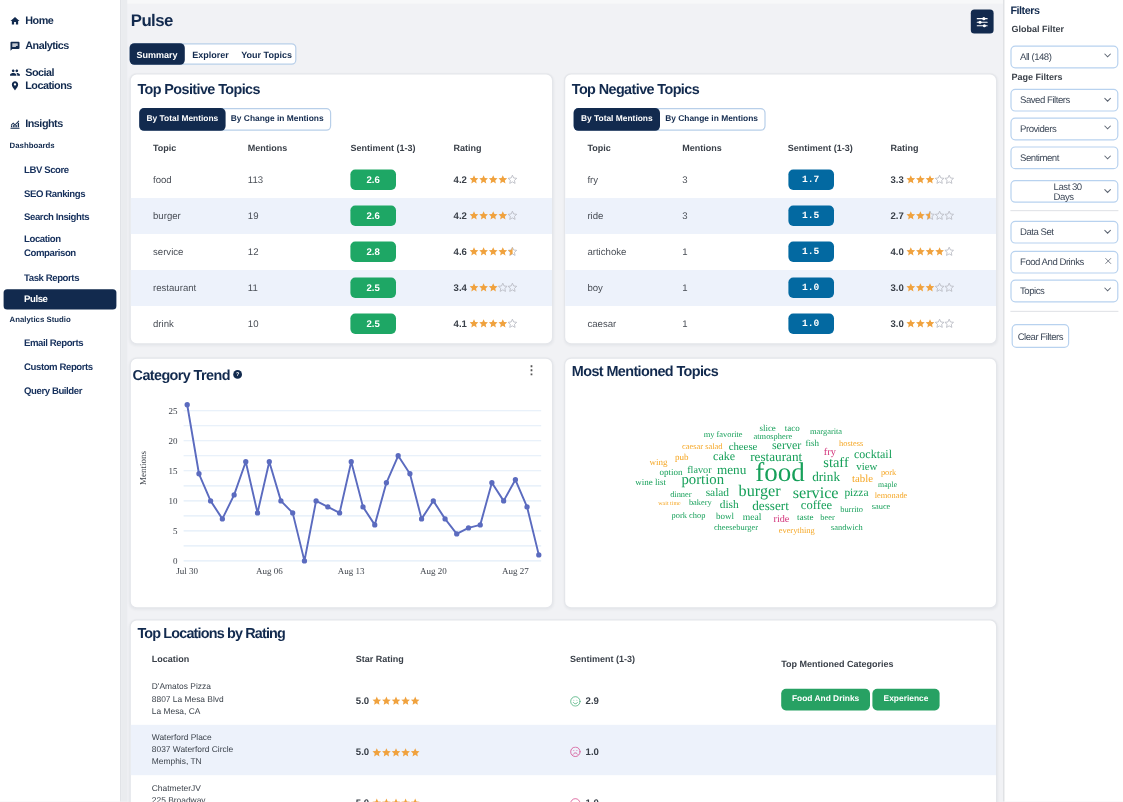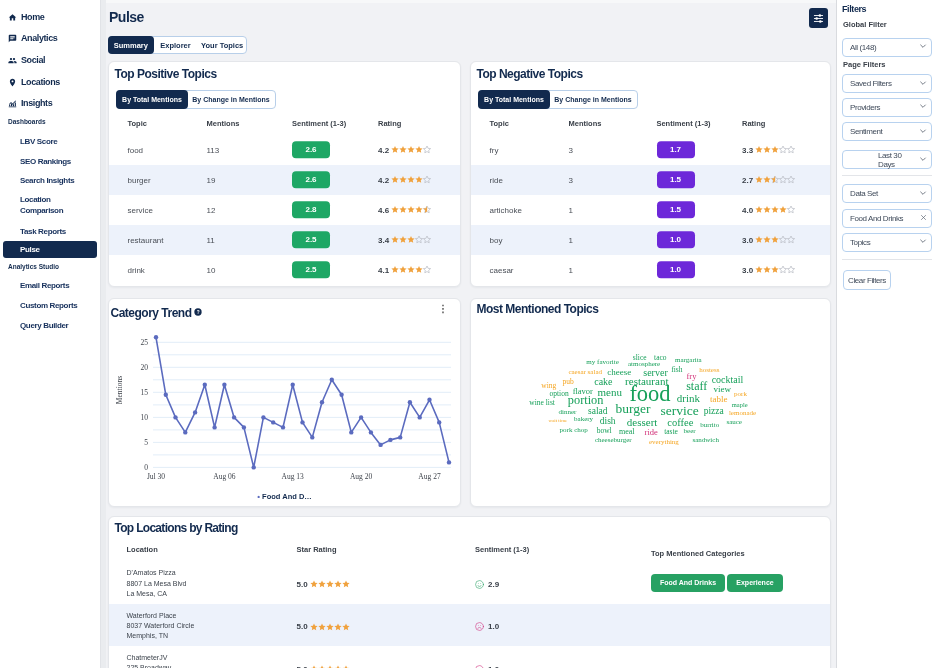--- a/index.html
+++ b/index.html
@@ -20,21 +20,21 @@
 #tabs .tab.active { background:#122a4e; color:#fff; border-radius:4px; margin:-1px; width:46px; }
 .toggle { position:absolute; left:7px; top:28px; height:19px; display:flex; border:1px solid #b8cfe9; border-radius:4px; background:#fff; }
 .toggle .t1 { width:72px; background:#122a4e; color:#fff; border-radius:4px; margin:-1px; display:flex; align-items:center; justify-content:center; font-size:7px; font-weight:bold; }
 .toggle .t2 { width:88px; color:#122a4e; display:flex; align-items:center; justify-content:center; font-size:7px; font-weight:bold; }
 .thead { position:absolute; font-size:7.5px; font-weight:bold; color:#3a4049; }
 .trow { position:absolute; left:0; width:100%; height:30px; }
 .trow.alt { background:#edf2fb; }
 .cell { position:absolute; top:50%; transform:translateY(-50%); font-size:8px; color:#4a4f57; }
 .badge { position:absolute; top:50%; transform:translateY(-50%); width:38px; height:17.5px; border-radius:4px; color:#fff; font-size:8px; font-weight:bold; display:flex; align-items:center; justify-content:center; }
 .badge.g { background:#1ea765; }
-.badge.p { background:#6d28d9; }
+.badge.p { background:#0369a1;font-family:Liberation Mono, monospace; }
 .rating { position:absolute; top:50%; transform:translateY(-50%); display:flex; align-items:center; font-size:8px; color:#3a4049; font-weight:bold; }
 .stars { display:flex; margin-left:2px; }
 #rightpanel { position:absolute; left:836px; top:0; width:100px; height:668px; background:#fff; border-left:1px solid #d9dbdf; }
 #rightpanel .title { position:absolute; left:5px; top:4px; font-size:9px; font-weight:bold; color:#122a4e; letter-spacing:-0.4px; }
 #rightpanel .label { position:absolute; left:6px; font-size:7.5px; font-weight:bold; color:#3a4049; }
 .dd { position:absolute; left:5px; width:90px; height:19px; border:1px solid #b8d2ef; border-radius:4px; background:#fff; display:flex; align-items:center; padding:0 4.5px 0 7px; font-size:8px; letter-spacing:-0.4px; color:#3f4a5a; }
 .dd .chev { margin-left:auto; }
 .divider { position:absolute; left:5px; width:90px; border-top:1px solid #e3e5e9; }
 #clearbtn { position:absolute; left:6px; top:270px; width:48px; height:20px; border:1px solid #b8d2ef; border-radius:4px; background:#fff; font-size:8px; letter-spacing:-0.4px; color:#3f4a5a; display:flex; align-items:center; justify-content:center; }
 .greenbtn { position:absolute; background:#27a163; border-radius:4px; color:#fff; font-size:7px; font-weight:bold; display:flex; align-items:center; justify-content:center; }
@@ -54,21 +54,21 @@
         <path d="M20 2H4c-1.1 0-2 .9-2 2v18l4-4h14c1.1 0 2-.9 2-2V4c0-1.1-.9-2-2-2zM6 9h12v2H6V9zm8 5H6v-2h8v2zm4-6H6V6h12v2z"></path>
       </svg>
     <span>Analytics</span>
   </div>
   <div class="navitem" style="top:55px;">
     <svg width="9" height="9" viewBox="0 0 24 24" fill="#122a4e">
         <path d="M16 11c1.66 0 2.99-1.34 2.99-3S17.66 5 16 5c-1.66 0-3 1.34-3 3s1.34 3 3 3zm-8 0c1.66 0 2.99-1.34 2.99-3S9.66 5 8 5C6.34 5 5 6.34 5 8s1.34 3 3 3zm0 2c-2.33 0-7 1.17-7 3.5V19h14v-2.5c0-2.33-4.67-3.5-7-3.5zm8 0c-.29 0-.62.02-.97.05 1.16.84 1.97 1.97 1.97 3.45V19h6v-2.5c0-2.33-4.67-3.5-7-3.5z"></path>
       </svg>
     <span>Social</span>
   </div>
-  <div class="navitem" style="top:77px;align-items:flex-end;">
+  <div class="navitem" style="top:66px;align-items:flex-end;">
     <svg width="9" height="9" viewBox="0 0 24 24" fill="#122a4e">
         <path d="M12 2C8.13 2 5 5.13 5 9c0 5.25 7 13 7 13s7-7.75 7-13c0-3.87-3.13-7-7-7zm0 9.5c-1.38 0-2.5-1.12-2.5-2.5s1.12-2.5 2.5-2.5 2.5 1.12 2.5 2.5-1.12 2.5-2.5 2.5z"></path>
       </svg>
     <span>Locations</span>
   </div>
   <div class="navitem" style="top:98px;">
     <svg width="9" height="9" viewBox="0 0 24 24" fill="#122a4e">
         <path d="M2 20h20v2H2zM3 13l5-5 4 4 8-8 1.5 1.5L12 15 8 11l-5 5z"></path>
         <path d="M3 15h3v4H3zM8 13h3v6H8zM13 14h3v5h-3zM18 9h3v10h-3z"></path>
       </svg>
@@ -419,21 +419,20 @@
 <circle cx="261.9" cy="133.4" r="2.2" fill="#5b6bbf"></circle>
 <circle cx="271.6" cy="145.9" r="2.2" fill="#5b6bbf"></circle>
 <circle cx="281.4" cy="140.9" r="2.2" fill="#5b6bbf"></circle>
 <circle cx="291.2" cy="138.4" r="2.2" fill="#5b6bbf"></circle>
 <circle cx="300.9" cy="103.3" r="2.2" fill="#5b6bbf"></circle>
 <circle cx="310.7" cy="118.4" r="2.2" fill="#5b6bbf"></circle>
 <circle cx="320.5" cy="100.8" r="2.2" fill="#5b6bbf"></circle>
 <circle cx="330.2" cy="123.4" r="2.2" fill="#5b6bbf"></circle>
 <circle cx="340.0" cy="163.4" r="2.2" fill="#5b6bbf"></circle>
 </svg>
-  <div style="position:absolute; left:0; top:193px; width:100%; text-align:center; font-size:7.5px; font-weight:bold; color:#122a4e;"><span style="color:#5b6bbf; font-size:8px;">•</span> Food And D…</div>
 </div>
 
 <div class="card" id="cardcloud" style="left:470px; top:298px; width:361px; height:209px;">
   <div class="cardtitle" style="top:3.3px;">Most Mentioned Topics</div>
   <span class="cloudword" style="left:131.6px; top:62.6px; font-size:7px; color:#17a05a;">my favorite</span>
 <span class="cloudword" style="left:168.7px; top:58.3px; font-size:7.5px; color:#17a05a;">slice</span>
 <span class="cloudword" style="left:189.3px; top:57.5px; font-size:7.5px; color:#17a05a;">taco</span>
 <span class="cloudword" style="left:217.4px; top:60.7px; font-size:7px; color:#17a05a;">margarita</span>
 <span class="cloudword" style="left:173.1px; top:64.5px; font-size:7px; color:#17a05a;">atmosphere</span>
 <span class="cloudword" style="left:114.2px; top:73.3px; font-size:7px; color:#f5a623;">caesar salad</span>

